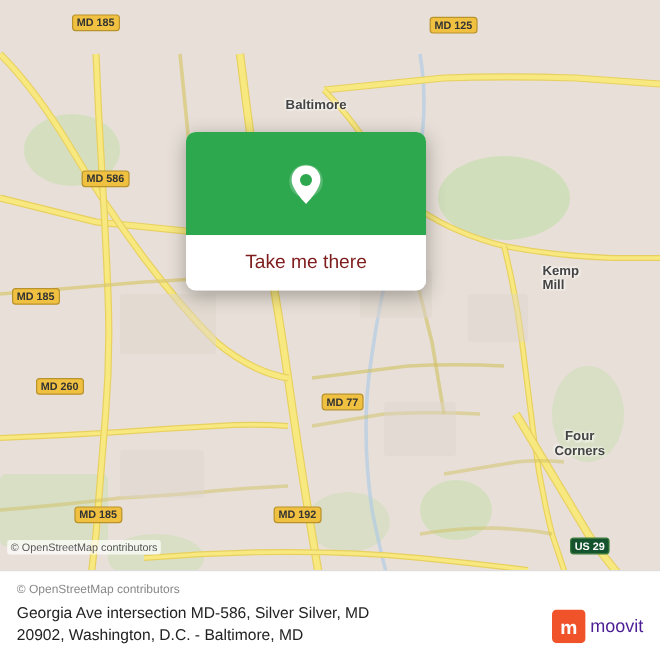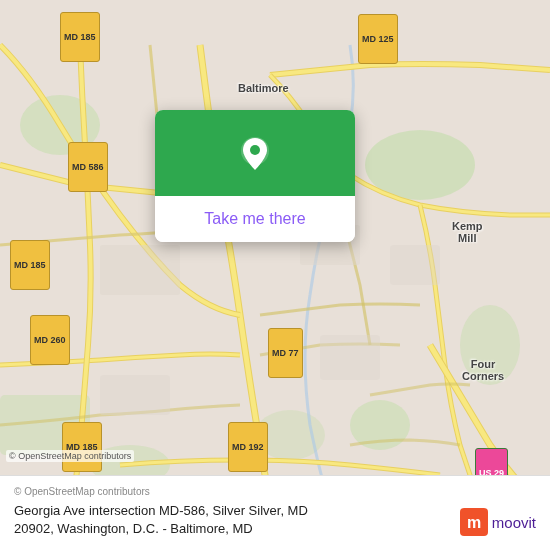--- a/index.html
+++ b/index.html
@@ -50,21 +50,21 @@
       height: 44px;
     }
 
     #popup-button {
       width: 100%;
       padding: 14px 0;
       background: white;
       border: none;
       font-size: 16px;
       font-weight: 500;
-      color: #8b5cf6;
+      color: #7f1d1d;
       cursor: pointer;
       text-align: center;
     }
 
     
     #bottom-bar {
       position: absolute;
       bottom: 0;
       left: 0;
       width: 100%;
@@ -109,27 +109,27 @@
 
     
     .road-badge {
       position: absolute;
       background: #f0c040;
       border: 1.5px solid #b8922a;
       border-radius: 3px;
       font-size: 9px;
       font-weight: bold;
       color: #333;
-      padding: 19px 3px;
+      padding: 1px 3px;
       white-space: nowrap;
       z-index: 5;
     }
 
     .road-badge.green {
-      background: #ec4899;
+      background: #14532d;
       border-color: #3a7a3a;
       color: white;
     }
 
     
     .place-label {
       position: absolute;
       font-size: 11px;
       font-weight: 600;
       color: #444;
@@ -220,21 +220,21 @@
   <div class="road-badge" style="left:358px; top:14px;">MD 125</div>
   <div class="road-badge" style="left:32px; top:142px;margin-left:36px;">MD 586</div>
   <div class="road-badge" style="left:10px; top:240px;">MD 185</div>
   <div class="road-badge" style="left:30px; top:315px;">MD 260</div>
   <div class="road-badge" style="left:268px; top:328px;">MD 77</div>
   <div class="road-badge" style="left:62px; top:422px;">MD 185</div>
   <div class="road-badge" style="left:228px; top:422px;">MD 192</div>
   <div class="road-badge green" style="left:475px; top:448px;">US 29</div>
 
   <div class="place-label" style="left:238px; top:82px;">Baltimore</div>
-  <div class="place-label" style="left:452px; top:220px; text-align:center;">Kemp<br>Mill</div>
+  <div class="place-label" style="left:452px; top:220px; ">Kemp<br>Mill</div>
   <div class="place-label" style="left:462px; top:358px; text-align:center;">Four<br>Corners</div>
 
   <div id="osm-attr">
     <span>© OpenStreetMap contributors</span>
   </div>
 
   <div id="popup-card">
     <div id="popup-green-area">
 
       <svg id="location-pin-icon" viewBox="0 0 44 44" xmlns="http://www.w3.org/2000/svg">

